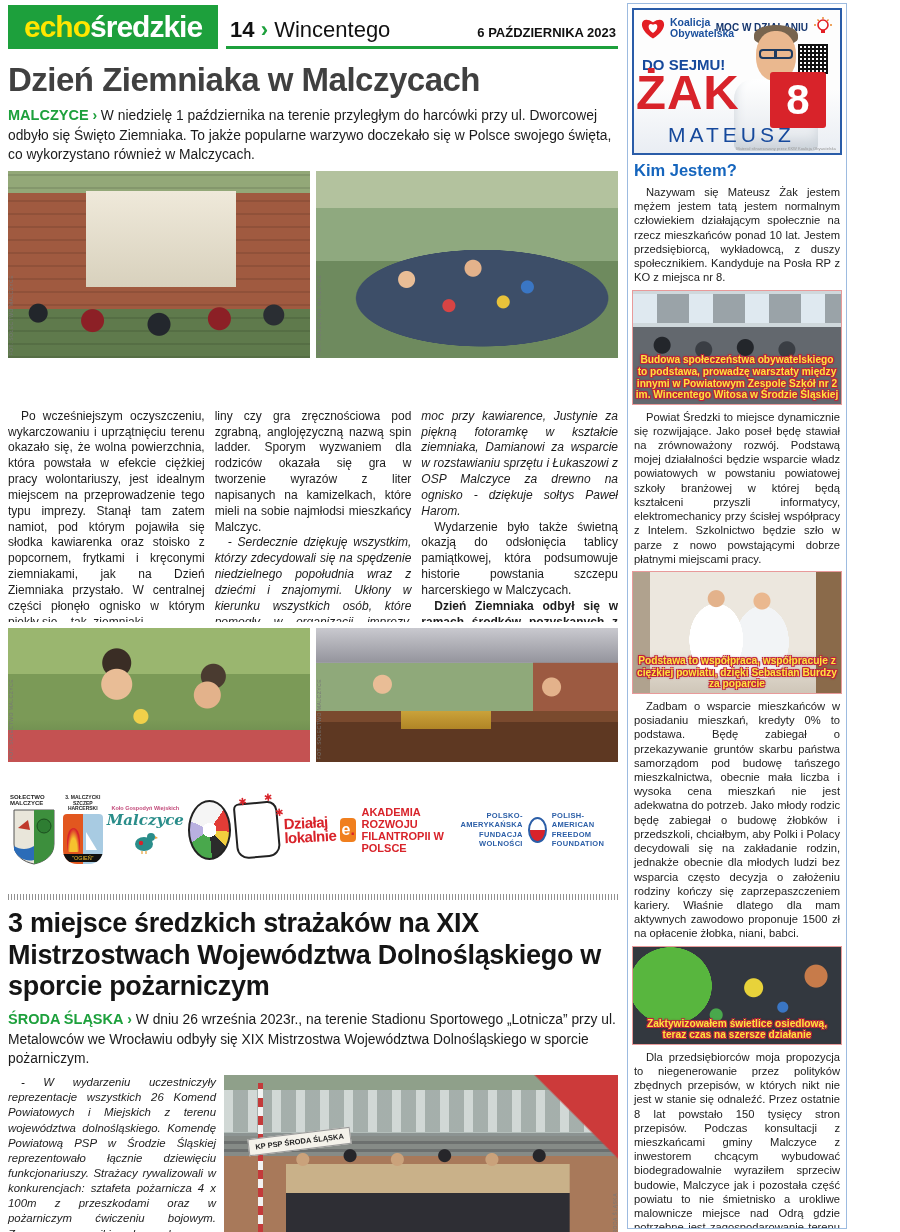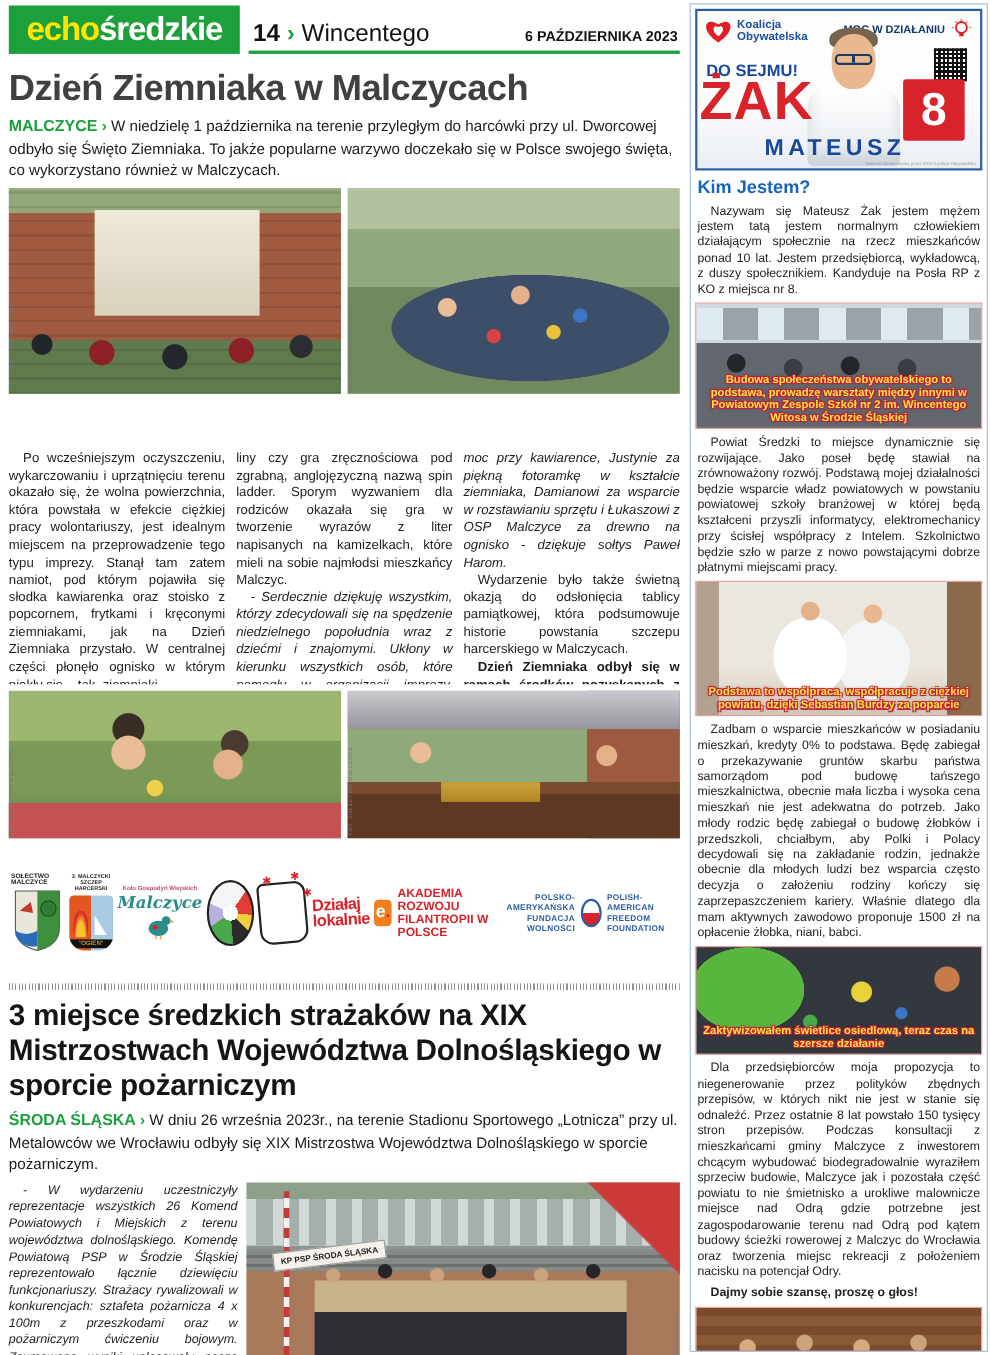--- a/index.html
+++ b/index.html
@@ -125,34 +125,34 @@
   .sack .fl{position:absolute;font-size:10px;color:#d8232a;line-height:1;}
   .dzl{color:#d8232a;font-weight:bold;font-size:15px;line-height:.92;letter-spacing:-0.5px;transform:rotate(-3deg);}
   .akad-sq{width:24px;height:24px;background:#f07f1e;border-radius:4px;color:#fff;font-weight:bold;
            font-size:16px;display:flex;align-items:center;justify-content:center;line-height:1;}
   .akad-sq .dot{color:#d8232a;}
   .akad-tx{color:#d8232a;font-weight:bold;font-size:11px;line-height:1.1;}
   .pafw-tx{color:#2b5ea7;font-weight:bold;font-size:7.5px;line-height:1.25;font-variant:small-caps;letter-spacing:.3px;}
   .flagc{width:22px;height:22px;border-radius:50%;border:2px solid #2b5ea7;
          background:linear-gradient(180deg,#fff 0 50%,#d8232a 50%);}
   
-  #ad{position:absolute;left:627px;top:3px;width:271px;height:1226px;border:1px solid #9dbbe0;
+  #ad{position:absolute;left:627px;top:3px;width:220px;height:1226px;border:1px solid #9dbbe0;
       box-sizing:border-box;padding:4px;display:flex;flex-direction:column;gap:5px;overflow:hidden;background:#fff;}
   .ad-top{position:relative;height:147px;border:2px solid #2a5ca8;box-sizing:border-box;flex:none;
           background:linear-gradient(180deg,#fdfdfd 0 55%,#e9edf3 100%);}
   .ko{position:absolute;left:6px;top:6px;display:flex;align-items:center;gap:4px;}
   .ko-tx{font-size:10.5px;font-weight:bold;color:#1a4f9c;line-height:1.05;}
   .slogan{position:absolute;right:32px;top:12px;font-size:10px;font-weight:bold;color:#16366e;}
   .bulb{position:absolute;right:8px;top:6px;}
   .qr{position:absolute;right:12px;top:34px;width:30px;height:30px;
       background:repeating-linear-gradient(0deg,#111 0 2px,transparent 2px 4px),
                  repeating-linear-gradient(90deg,#111 0 2px,#fff 2px 4px);}
   .dosejmu{position:absolute;left:8px;top:46px;font-size:15px;font-weight:bold;color:#16499c;}
   .surname{position:absolute;left:2px;top:58px;font-size:49px;font-weight:bold;color:#d8232a;letter-spacing:1px;line-height:1;}
-  .firstname{position:absolute;left:34px;top:114px;font-size:21px;font-weight:bold;color:#16499c;letter-spacing:4px;line-height:1;margin-left:27px;}
+  .firstname{position:absolute;left:34px;top:114px;font-size:21px;font-weight:normal;color:#16499c;letter-spacing:4px;line-height:1;}
   .numbox{position:absolute;right:14px;top:62px;width:56px;height:56px;background:#d8232a;border-radius:3px;
           color:#fff;font-size:42px;font-weight:bold;display:flex;align-items:center;justify-content:center;}
   .man{position:absolute;left:96px;bottom:2px;width:92px;height:126px;}
   .man-hair{position:absolute;left:24px;top:0;width:44px;height:20px;background:#77644e;border-radius:50% 50% 35% 35%;}
   .man-face{position:absolute;left:26px;top:6px;width:40px;height:50px;background:#eab88f;border-radius:46%;}
   .man-glasses{position:absolute;left:29px;top:24px;width:34px;height:10px;border:2px solid #1d3a5f;border-radius:4px;
           background:linear-gradient(90deg,transparent 0 45%,#1d3a5f 45% 55%,transparent 55%);box-sizing:border-box;}
   .man-shirt{position:absolute;left:4px;top:54px;width:84px;height:72px;border-radius:20px 20px 6px 6px;
           background:linear-gradient(180deg,#ffffff,#e3e7ec);box-shadow:inset 0 -10px 12px #ccd3da;}
   .fineprint{position:absolute;right:4px;bottom:2px;font-size:4px;color:#999;}

